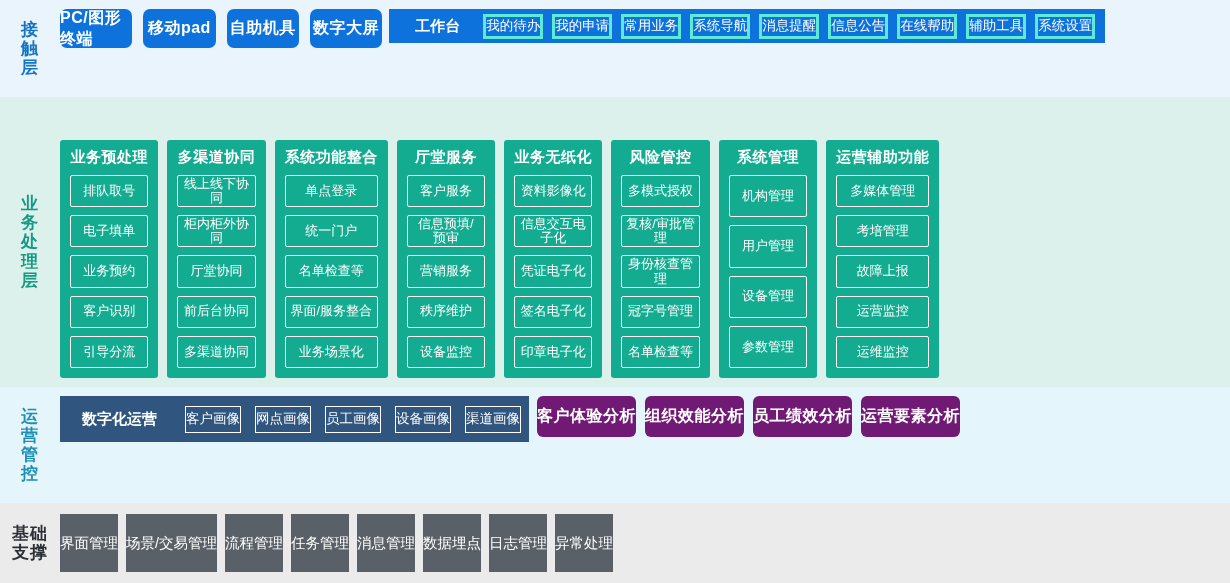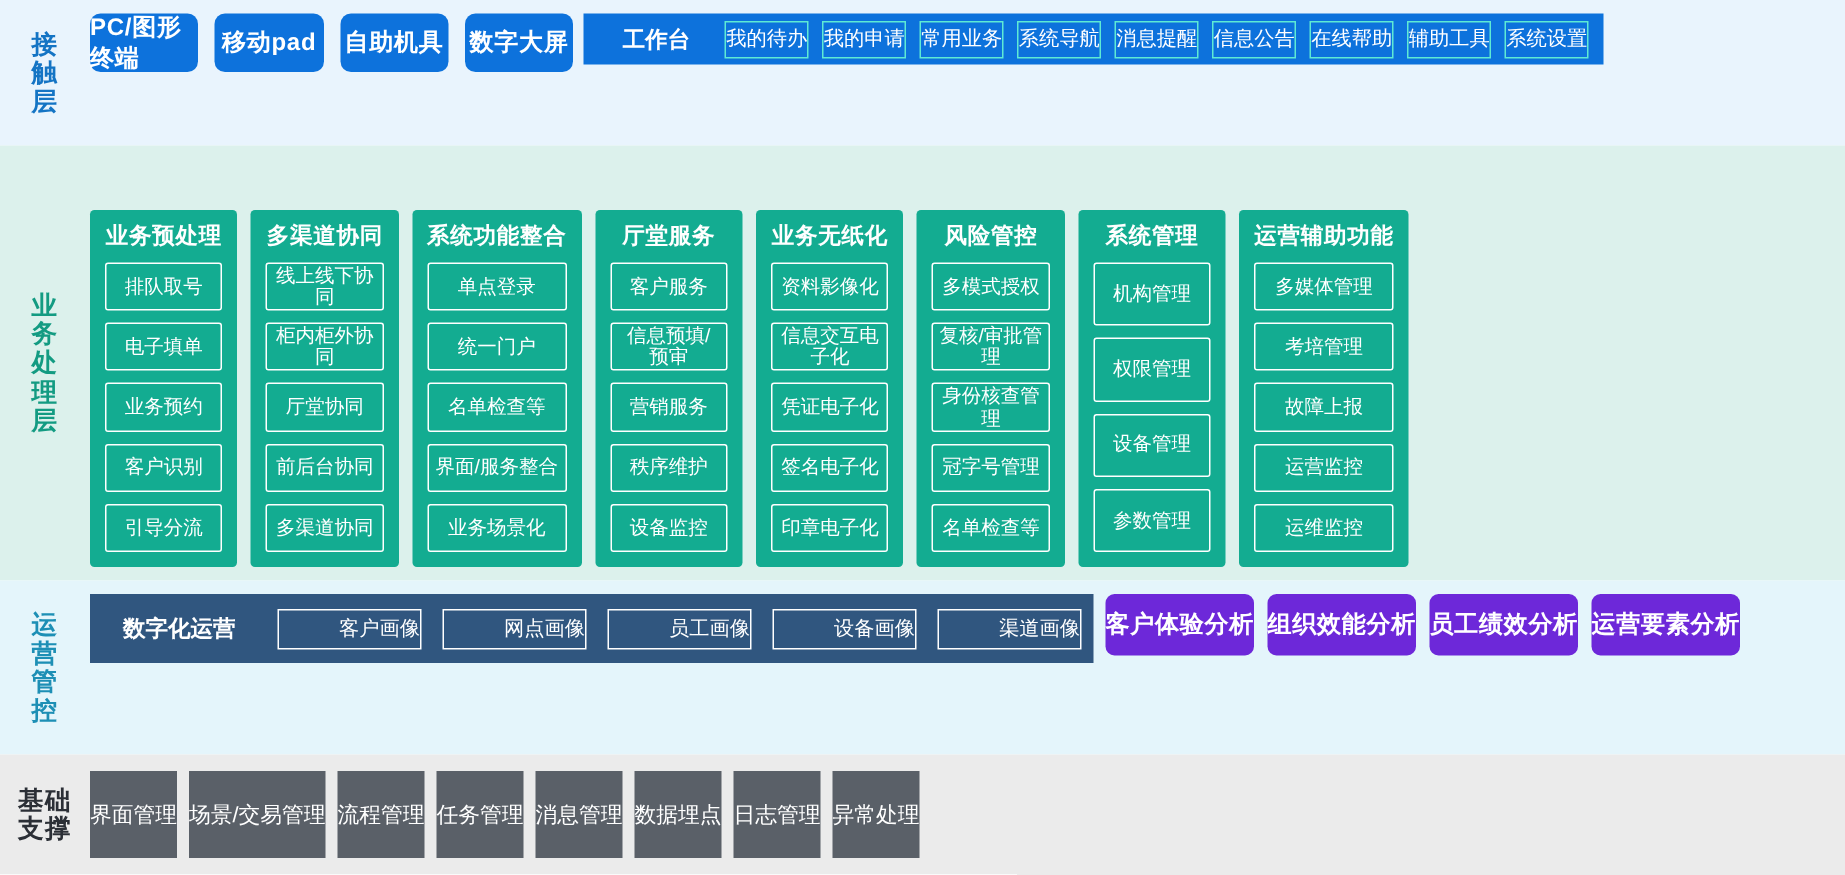--- a/index.html
+++ b/index.html
@@ -36,21 +36,21 @@
   .l1-row2 {
     height: 34px; background: #0d72dc;
     display: flex; align-items: center; gap: 9px;
     padding: 0 10px;
   }
   .l1-wt {
     color: #ffffff; font-size: 15px; font-weight: bold;
     padding: 0 14px 0 16px; white-space: nowrap;
   }
   .l1-btn {
-    flex: 1 1 0; height: 25px; border: 1px solid #5eead4;
+    flex: 1 1 0; height: 25px; border: 3px solid #5eead4;
     display: flex; align-items: center; justify-content: center;
     color: #ffffff; font-size: 13.5px; white-space: nowrap;
   }
 
   
   .l2 { background: #dcf1ec; height: 290px; }
   .l2 .layer-label { color: #139b82; font-size: 17px; }
   .l2 .layer-body { padding: 9px 22px 9px 0; }
   .l2-cols { display: flex; gap: 9px; height: 100%; }
   .l2-col {
@@ -79,25 +79,25 @@
     height: 46px; background: #30567f;
     display: flex; align-items: center; gap: 14px; padding: 0 8px;
   }
   .l3-dig {
     color: #ffffff; font-size: 15px; font-weight: bold;
     padding: 0 14px 0 14px; white-space: nowrap;
   }
   .l3-pbtn {
     flex: 1 1 0; height: 27px; border: 1px solid #ffffff;
     display: flex; align-items: center; justify-content: center;
-    color: #ffffff; font-size: 13.5px; white-space: nowrap; padding-left: 40px;
+    color: #ffffff; font-size: 13.5px; white-space: nowrap;
   }
   .l3-row2 { display: flex; gap: 9px; height: 41px; }
   .l3-an {
-    flex: 1 1 0; background: #6d28d9; border-radius: 6px;
+    flex: 1 1 0; background: #701a75; border-radius: 6px;
     display: flex; align-items: center; justify-content: center;
     color: #ffffff; font-size: 16px; font-weight: bold; letter-spacing: .5px;
   }
 
   
   .l4 { background: #ebebeb; height: 80px; }
   .l4 .layer-label { color: #2b2f36; font-size: 17px; }
   .l4 .layer-body { padding: 11px 22px 11px 0; }
   .l4-row { display: flex; gap: 8px; height: 100%; }
   .l4-item {
@@ -218,21 +218,21 @@
             <div class="l2-item">身份核查管理</div>
             <div class="l2-item">冠字号管理</div>
             <div class="l2-item">名单检查等</div>
           </div>
         </div>
 
         <div class="l2-col">
           <div class="l2-col-title">系统管理</div>
           <div class="l2-items">
             <div class="l2-item">机构管理</div>
-            <div class="l2-item">权限管理</div>
+            <div class="l2-item">用户管理</div>
             <div class="l2-item">设备管理</div>
             <div class="l2-item">参数管理</div>
           </div>
         </div>
 
         <div class="l2-col">
           <div class="l2-col-title">运营辅助功能</div>
           <div class="l2-items">
             <div class="l2-item">多媒体管理</div>
             <div class="l2-item">考培管理</div>

